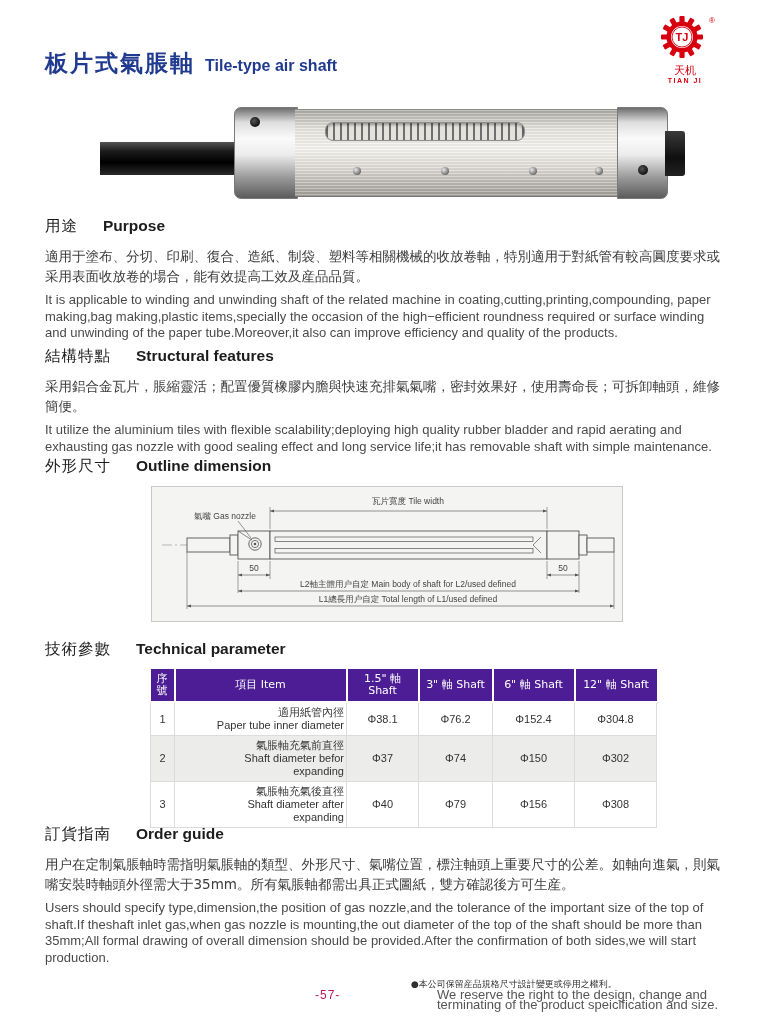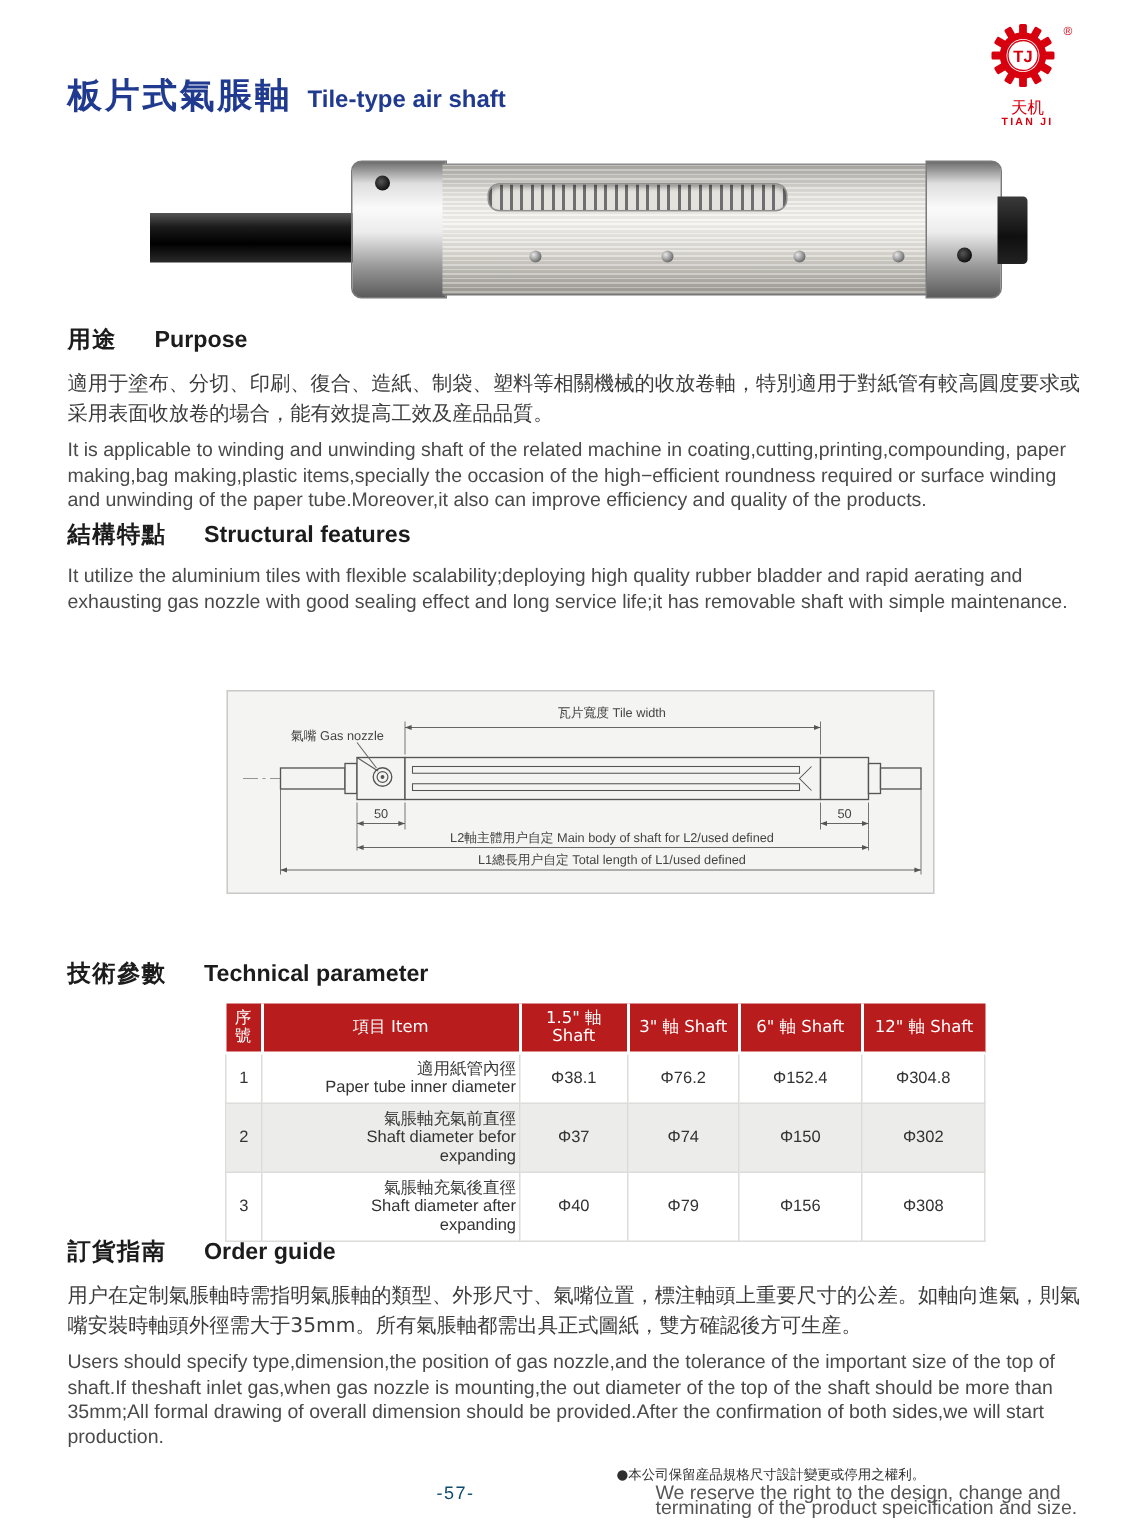--- a/index.html
+++ b/index.html
@@ -33,39 +33,39 @@
       linear-gradient(to bottom,#cfcdc8,#f0eeea);
     box-shadow:inset 0 2px 3px rgba(0,0,0,.35);}
   .screw{position:absolute;width:8px;height:8px;border-radius:50%;
     background:radial-gradient(circle at 35% 35%,#e8e8e8,#6f6f6f 70%);}
   .bolt{position:absolute;width:10px;height:10px;border-radius:50%;
     background:radial-gradient(circle at 40% 40%,#555,#0d0d0d 75%);}
   .cap{position:absolute;left:565px;top:30px;width:20px;height:45px;background:linear-gradient(to bottom,#3a3a3a,#0f0f0f 60%,#222);border-radius:0 3px 3px 0;}
   
   .sec{position:absolute;left:45px;width:676px;}
   .sec h2{margin:0 0 9px 0;font-size:15.5px;color:#1c1c1c;}
-  .sec h2 .cn{font-weight:700;letter-spacing:1px;font-family:"DejaVu Sans",sans-serif;}
+  .sec h2 .cn{font-weight:400;letter-spacing:1px;font-family:"DejaVu Sans",sans-serif;}
   .sec h2 .en{font-weight:700;margin-left:25px;}
   .p-cn{margin:0 0 6px 0;font-size:13.5px;line-height:20px;color:#3c3c3c;font-family:"DejaVu Sans",sans-serif;}
   .p-en{margin:0;font-size:13px;line-height:16.5px;color:#4a4a4a;}
   
   .diagram{margin:4px 0 0 106px;width:470px;height:134px;background:#f4f4f2;border:1px solid #c9c9c7;}
   
   .ttable{margin:6px 0 0 105px;border-collapse:collapse;width:506px;table-layout:fixed;}
-  .ttable th{background:#b91c1c;color:#fff;font-weight:400;font-size:11px;
+  .ttable th{background:#4c1d95;color:#fff;font-weight:400;font-size:11px;
     border-left:2px solid #fff;border-right:2px solid #fff;border-bottom:2px solid #fff;
     padding:4px 1px;line-height:12px;font-family:"DejaVu Sans",sans-serif;}
   .ttable th:first-child{border-left:none;}
   .ttable th:last-child{border-right:none;}
   .ttable td{border:1px solid #dcdcda;font-size:11px;color:#333;padding:3px 2px;text-align:center;line-height:13px;}
   .ttable .item{text-align:right;padding-left:19px;}
   .ttable .item .cn{font-family:"DejaVu Sans",sans-serif;color:#3a3a3a;}
   .ttable tr.alt td{background:#ececea;}
   
-  .pagenum{position:absolute;left:291px;top:988px;font-size:12px;color:#0c4a6e;letter-spacing:1px;}
+  .pagenum{position:absolute;left:315px;top:988px;font-size:12px;color:#be185d;letter-spacing:1px;}
   .footnote{position:absolute;right:24px;top:979px;width:330px;text-align:left;}
   .footnote .cn{font-size:9px;color:#2f2f2f;line-height:11px;font-family:"DejaVu Sans",sans-serif;}
   .footnote .en{font-size:13px;color:#555;line-height:10px;margin-left:26px;}
   svg text{font-family:"Liberation Sans","DejaVu Sans",sans-serif;}
 </style>
 </head>
 <body>
 
 <div class="title">
   <span class="cn">板片式氣脹軸</span><span class="en">Tile-type air shaft</span>
@@ -116,24 +116,26 @@
 </div>
 
 <div class="sec" style="top:216px">
   <h2><span class="cn">用途</span><span class="en">Purpose</span></h2>
   <p class="p-cn">適用于塗布、分切、印刷、復合、造紙、制袋、塑料等相關機械的收放卷軸，特別適用于對紙管有較高圓度要求或采用表面收放卷的場合，能有效提高工效及産品品質。</p>
   <p class="p-en">It is applicable to winding and unwinding shaft of the related machine in coating,cutting,printing,compounding, paper making,bag making,plastic items,specially the occasion of the high−efficient roundness required or surface winding and unwinding of the paper tube.Moreover,it also can improve efficiency and quality of the products.</p>
 </div>
 
 <div class="sec" style="top:346px">
   <h2><span class="cn">結構特點</span><span class="en">Structural features</span></h2>
+  <p class="p-cn">采用鋁合金瓦片，脹縮靈活；配置優質橡膠内膽與快速充排氣氣嘴，密封效果好，使用壽命長；可拆卸軸頭，維修簡便。</p>
   <p class="p-en">It utilize the aluminium tiles with flexible scalability;deploying high quality rubber bladder and rapid aerating and exhausting gas nozzle with good sealing effect and long service life;it has removable shaft with simple maintenance.</p>
 </div>
 
 <div class="sec" style="top:456px">
+  <h2><span class="cn">外形尺寸</span><span class="en">Outline dimension</span></h2>
   <div class="diagram">
     <svg width="470" height="134" viewBox="0 0 470 134">
       <defs>
         <marker id="ar" viewBox="0 0 10 10" refX="9" refY="5" markerWidth="7" markerHeight="7" orient="auto-start-reverse">
           <path d="M0,1.5 L9,5 L0,8.5 z" fill="#555"></path>
         </marker>
       </defs>
 
       <line x1="10" y1="58" x2="462" y2="58" stroke="#8a8a8a" stroke-width="0.6" stroke-dasharray="10 3 2 3"></line>
 

